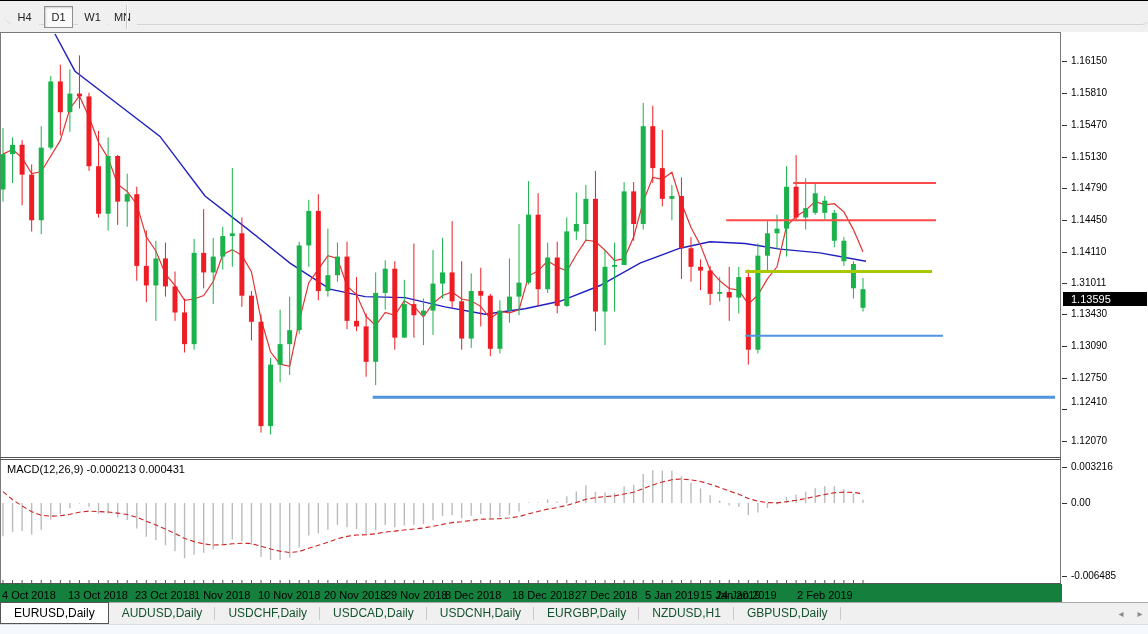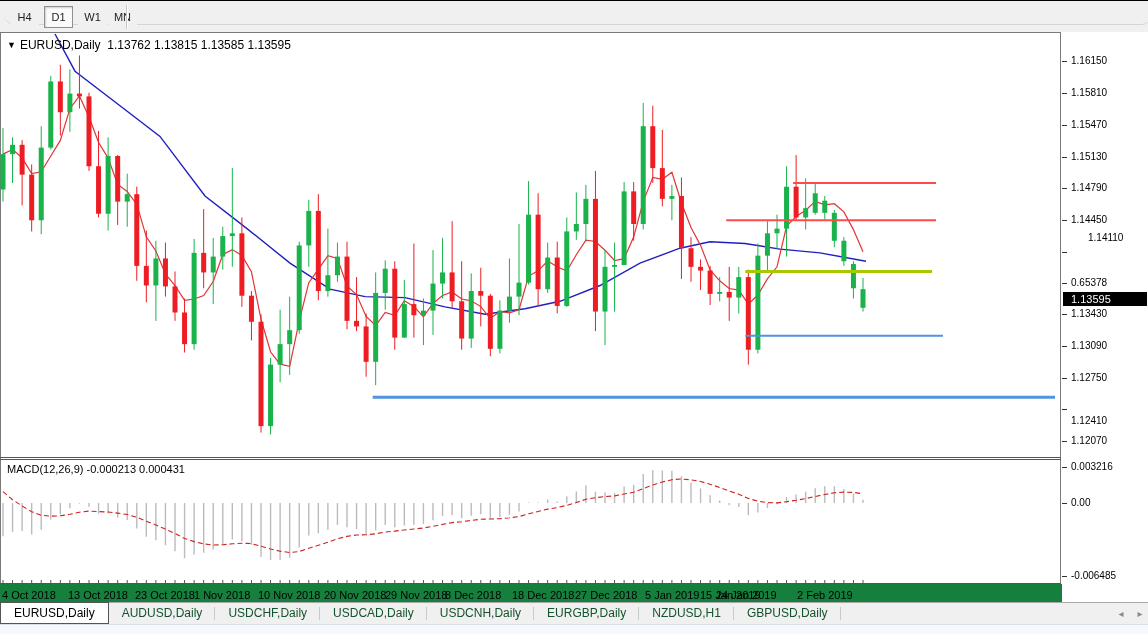--- a/index.html
+++ b/index.html
@@ -55,27 +55,20 @@
 
   <div id="toolbar">
     <div class="tf-btn" style="left:6px">H4</div>
     <div class="tf-btn active" style="left:40px">D1</div>
     <div class="tf-btn" style="left:74px">W1</div>
     <div class="tf-btn" style="left:104px">MN</div>
     <div id="tb-sep"></div>
   </div>
 
   <div id="chart-wrap">
-    <div id="price-header">
-      <span class="tri">▼</span><span>EURUSD,Daily</span>&nbsp;
-      <span>1.13762</span>
-      <span>1.13815</span>
-      <span>1.13585</span>
-      <span>1.13595</span>
-    </div>
     <div id="macd-header">MACD(12,26,9) -0.000213 0.000431</div>
     <svg id="chart-svg" width="1062" height="552" viewBox="0 31 1062 552">
         <rect x="0" y="31" width="1062" height="552" fill="#ffffff"></rect>
         <line x1="0.5" y1="31" x2="0.5" y2="583" stroke="#7a7a7a"></line>
         <line x1="1060.5" y1="31" x2="1060.5" y2="583" stroke="#7a7a7a"></line>
         <line x1="0" y1="31.5" x2="1061" y2="31.5" stroke="#7a7a7a"></line>
         <line x1="0" y1="456.5" x2="1061" y2="456.5" stroke="#555"></line>
         <line x1="0" y1="458.5" x2="1061" y2="458.5" stroke="#555"></line>
         <line x1="0" y1="582.5" x2="1061" y2="582.5" stroke="#555"></line>
         <g>
@@ -483,31 +476,31 @@
       <div class="ax-label" style="top: 55px;">1.15810</div>
       <div class="ax-tick" style="top: 93px;"></div>
       <div class="ax-label" style="top: 87px;">1.15470</div>
       <div class="ax-tick" style="top: 125px;"></div>
       <div class="ax-label" style="top: 119px;">1.15130</div>
       <div class="ax-tick" style="top: 156px;"></div>
       <div class="ax-label" style="top: 150px;">1.14790</div>
       <div class="ax-tick" style="top: 188px;"></div>
       <div class="ax-label" style="top: 182px;">1.14450</div>
       <div class="ax-tick" style="top: 220px;"></div>
-      <div class="ax-label" style="top: 200px; margin-left: 17px;">1.14110</div>
+      <div class="ax-label" style="top: 214px;">1.14110</div>
       <div class="ax-tick" style="top: 251px;"></div>
-      <div class="ax-label" style="top: 245px;">0.65378</div>
+      <div class="ax-label" style="top: 245px;">1.31011</div>
       <div class="ax-tick" style="top: 282px;"></div>
       <div class="ax-label" style="top: 276px;">1.13430</div>
       <div class="ax-tick" style="top: 314px;"></div>
       <div class="ax-label" style="top: 308px;">1.13090</div>
       <div class="ax-tick" style="top: 346px;"></div>
       <div class="ax-label" style="top: 340px;">1.12750</div>
       <div class="ax-tick" style="top: 377px;"></div>
-      <div class="ax-label" style="top: 383px;">1.12410</div>
+      <div class="ax-label" style="top: 364px;">1.12410</div>
       <div class="ax-tick" style="top: 409px;"></div>
       <div class="ax-label" style="top: 403px;">1.12070</div>
       <div class="ax-tick" style="top: 435px;"></div>
       <div class="ax-label" style="top: 429px;">0.003216</div>
       <div class="ax-tick" style="top: 471px;"></div>
       <div class="ax-label" style="top: 465px;">0.00</div>
       <div class="ax-tick" style="top: 544px;"></div>
       <div class="ax-label" style="top: 538px;">-0.006485</div>
     </div>
 

